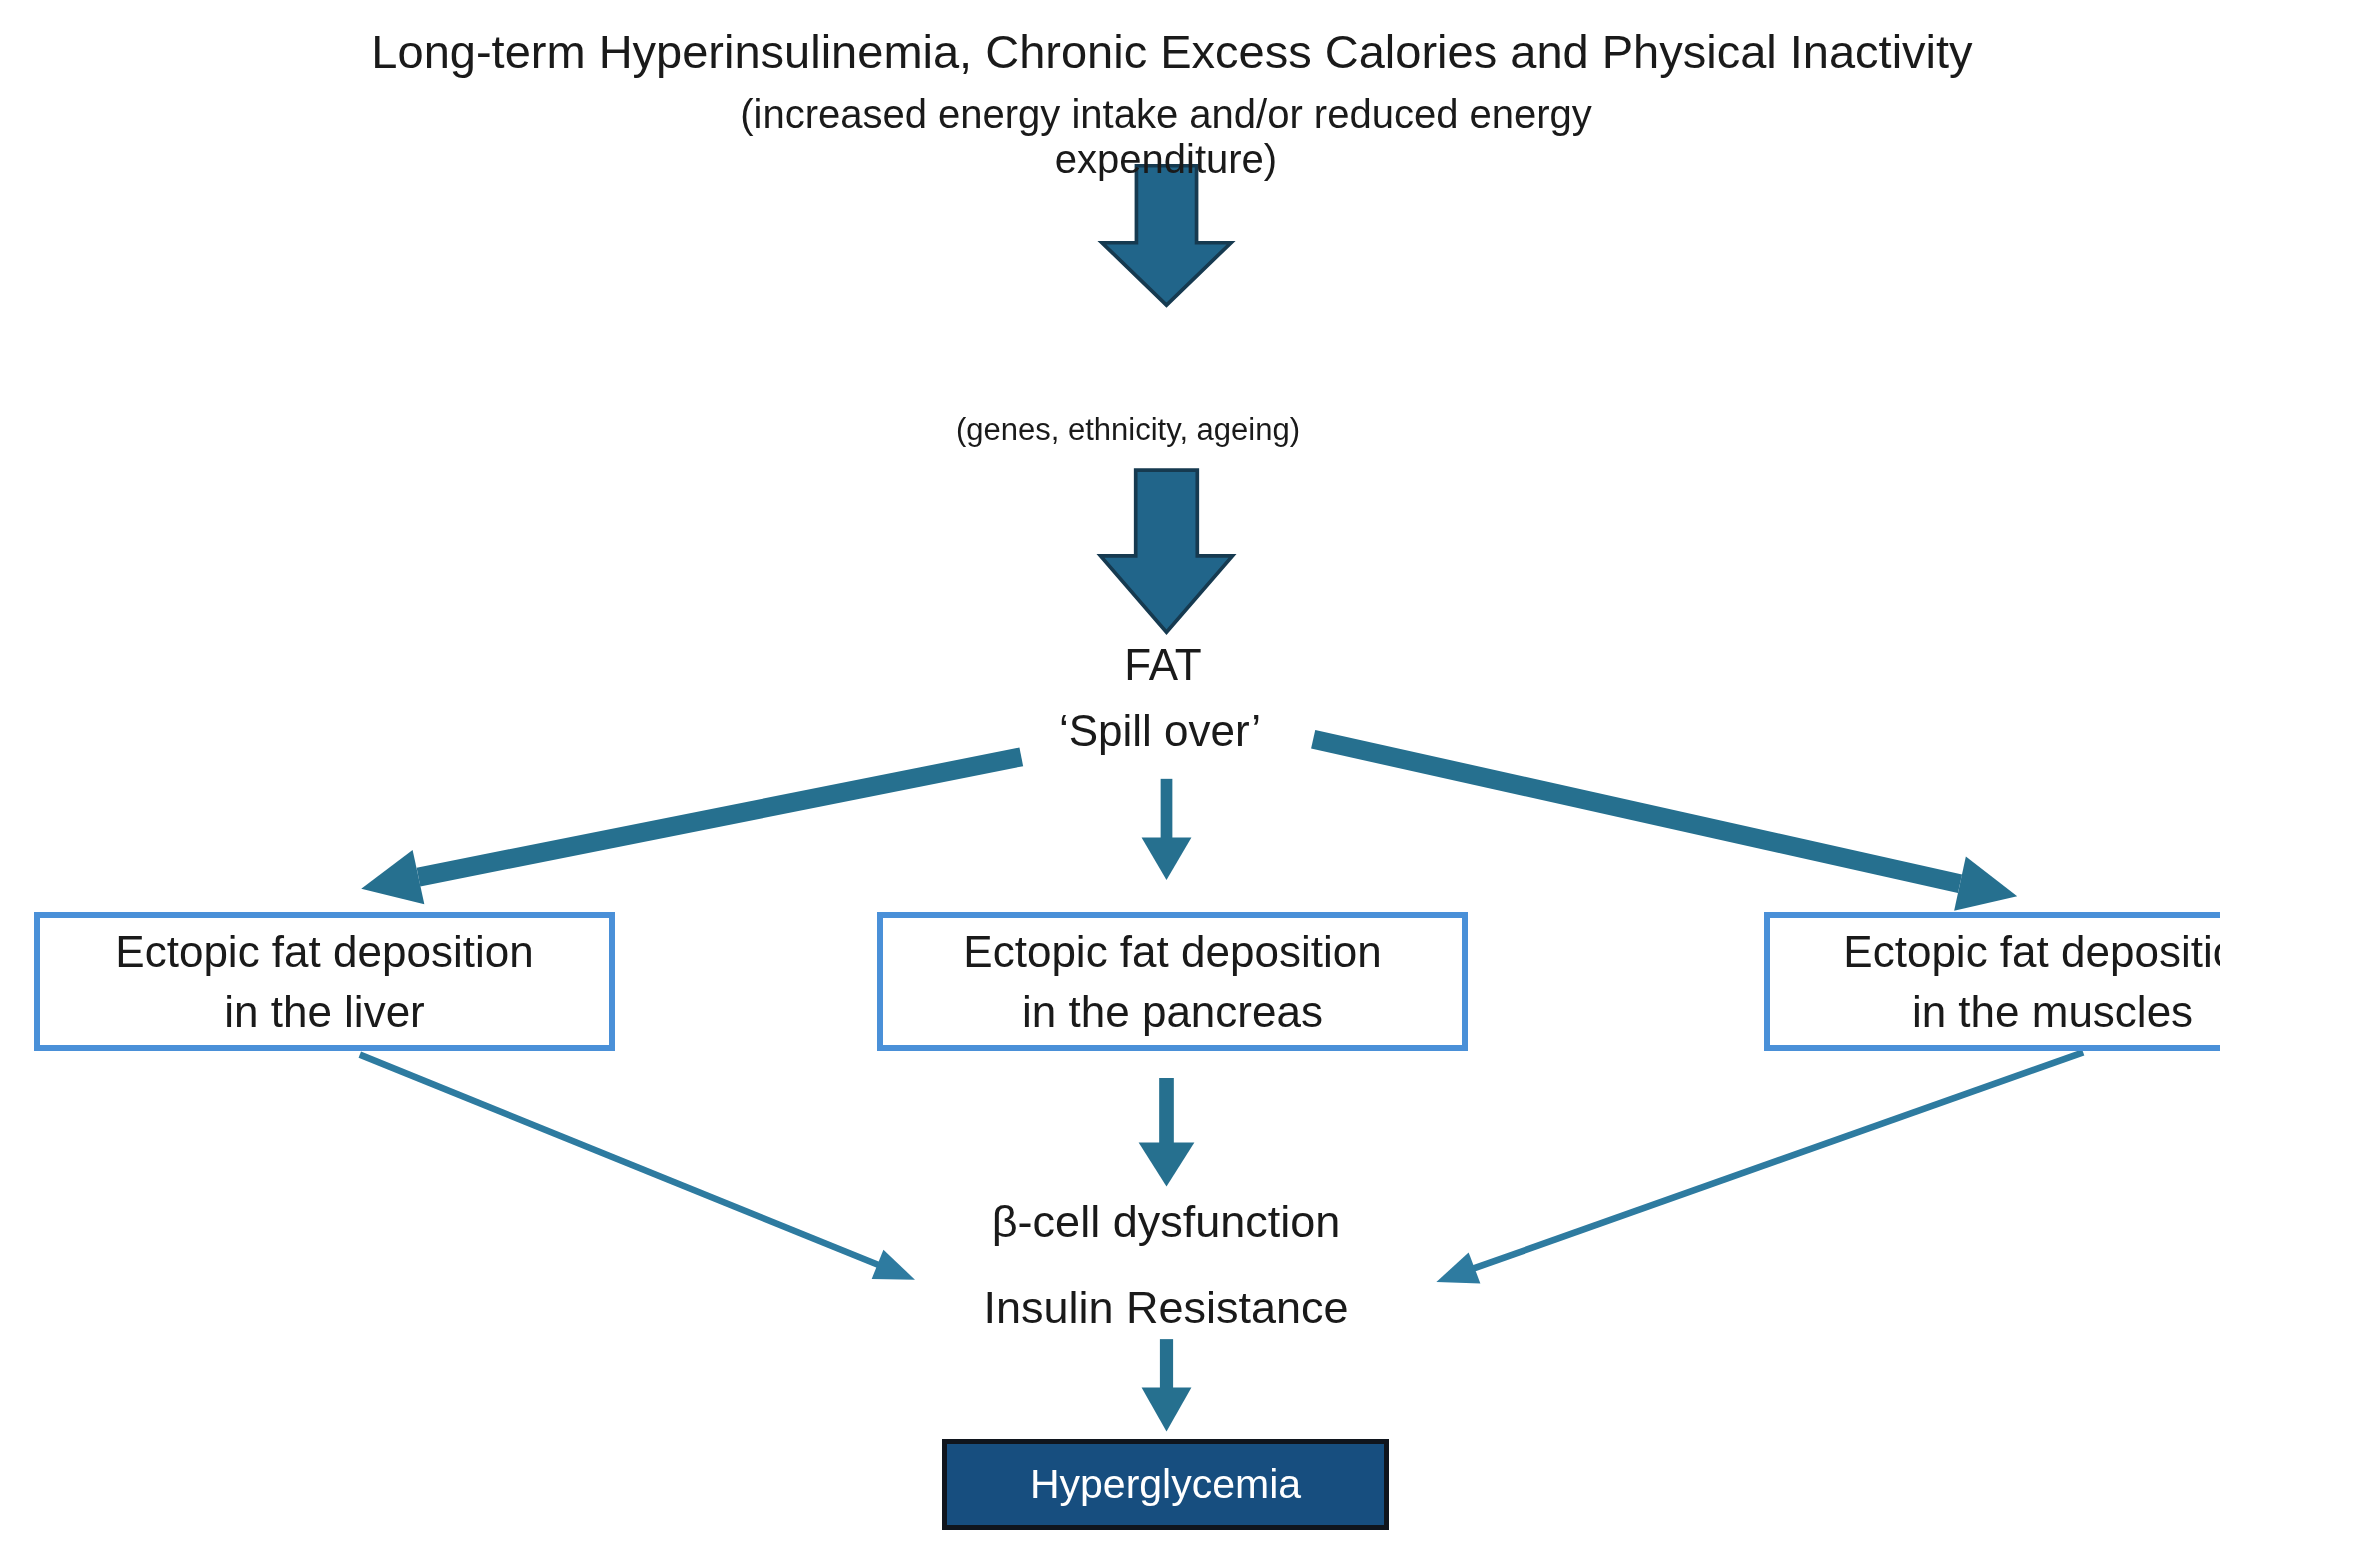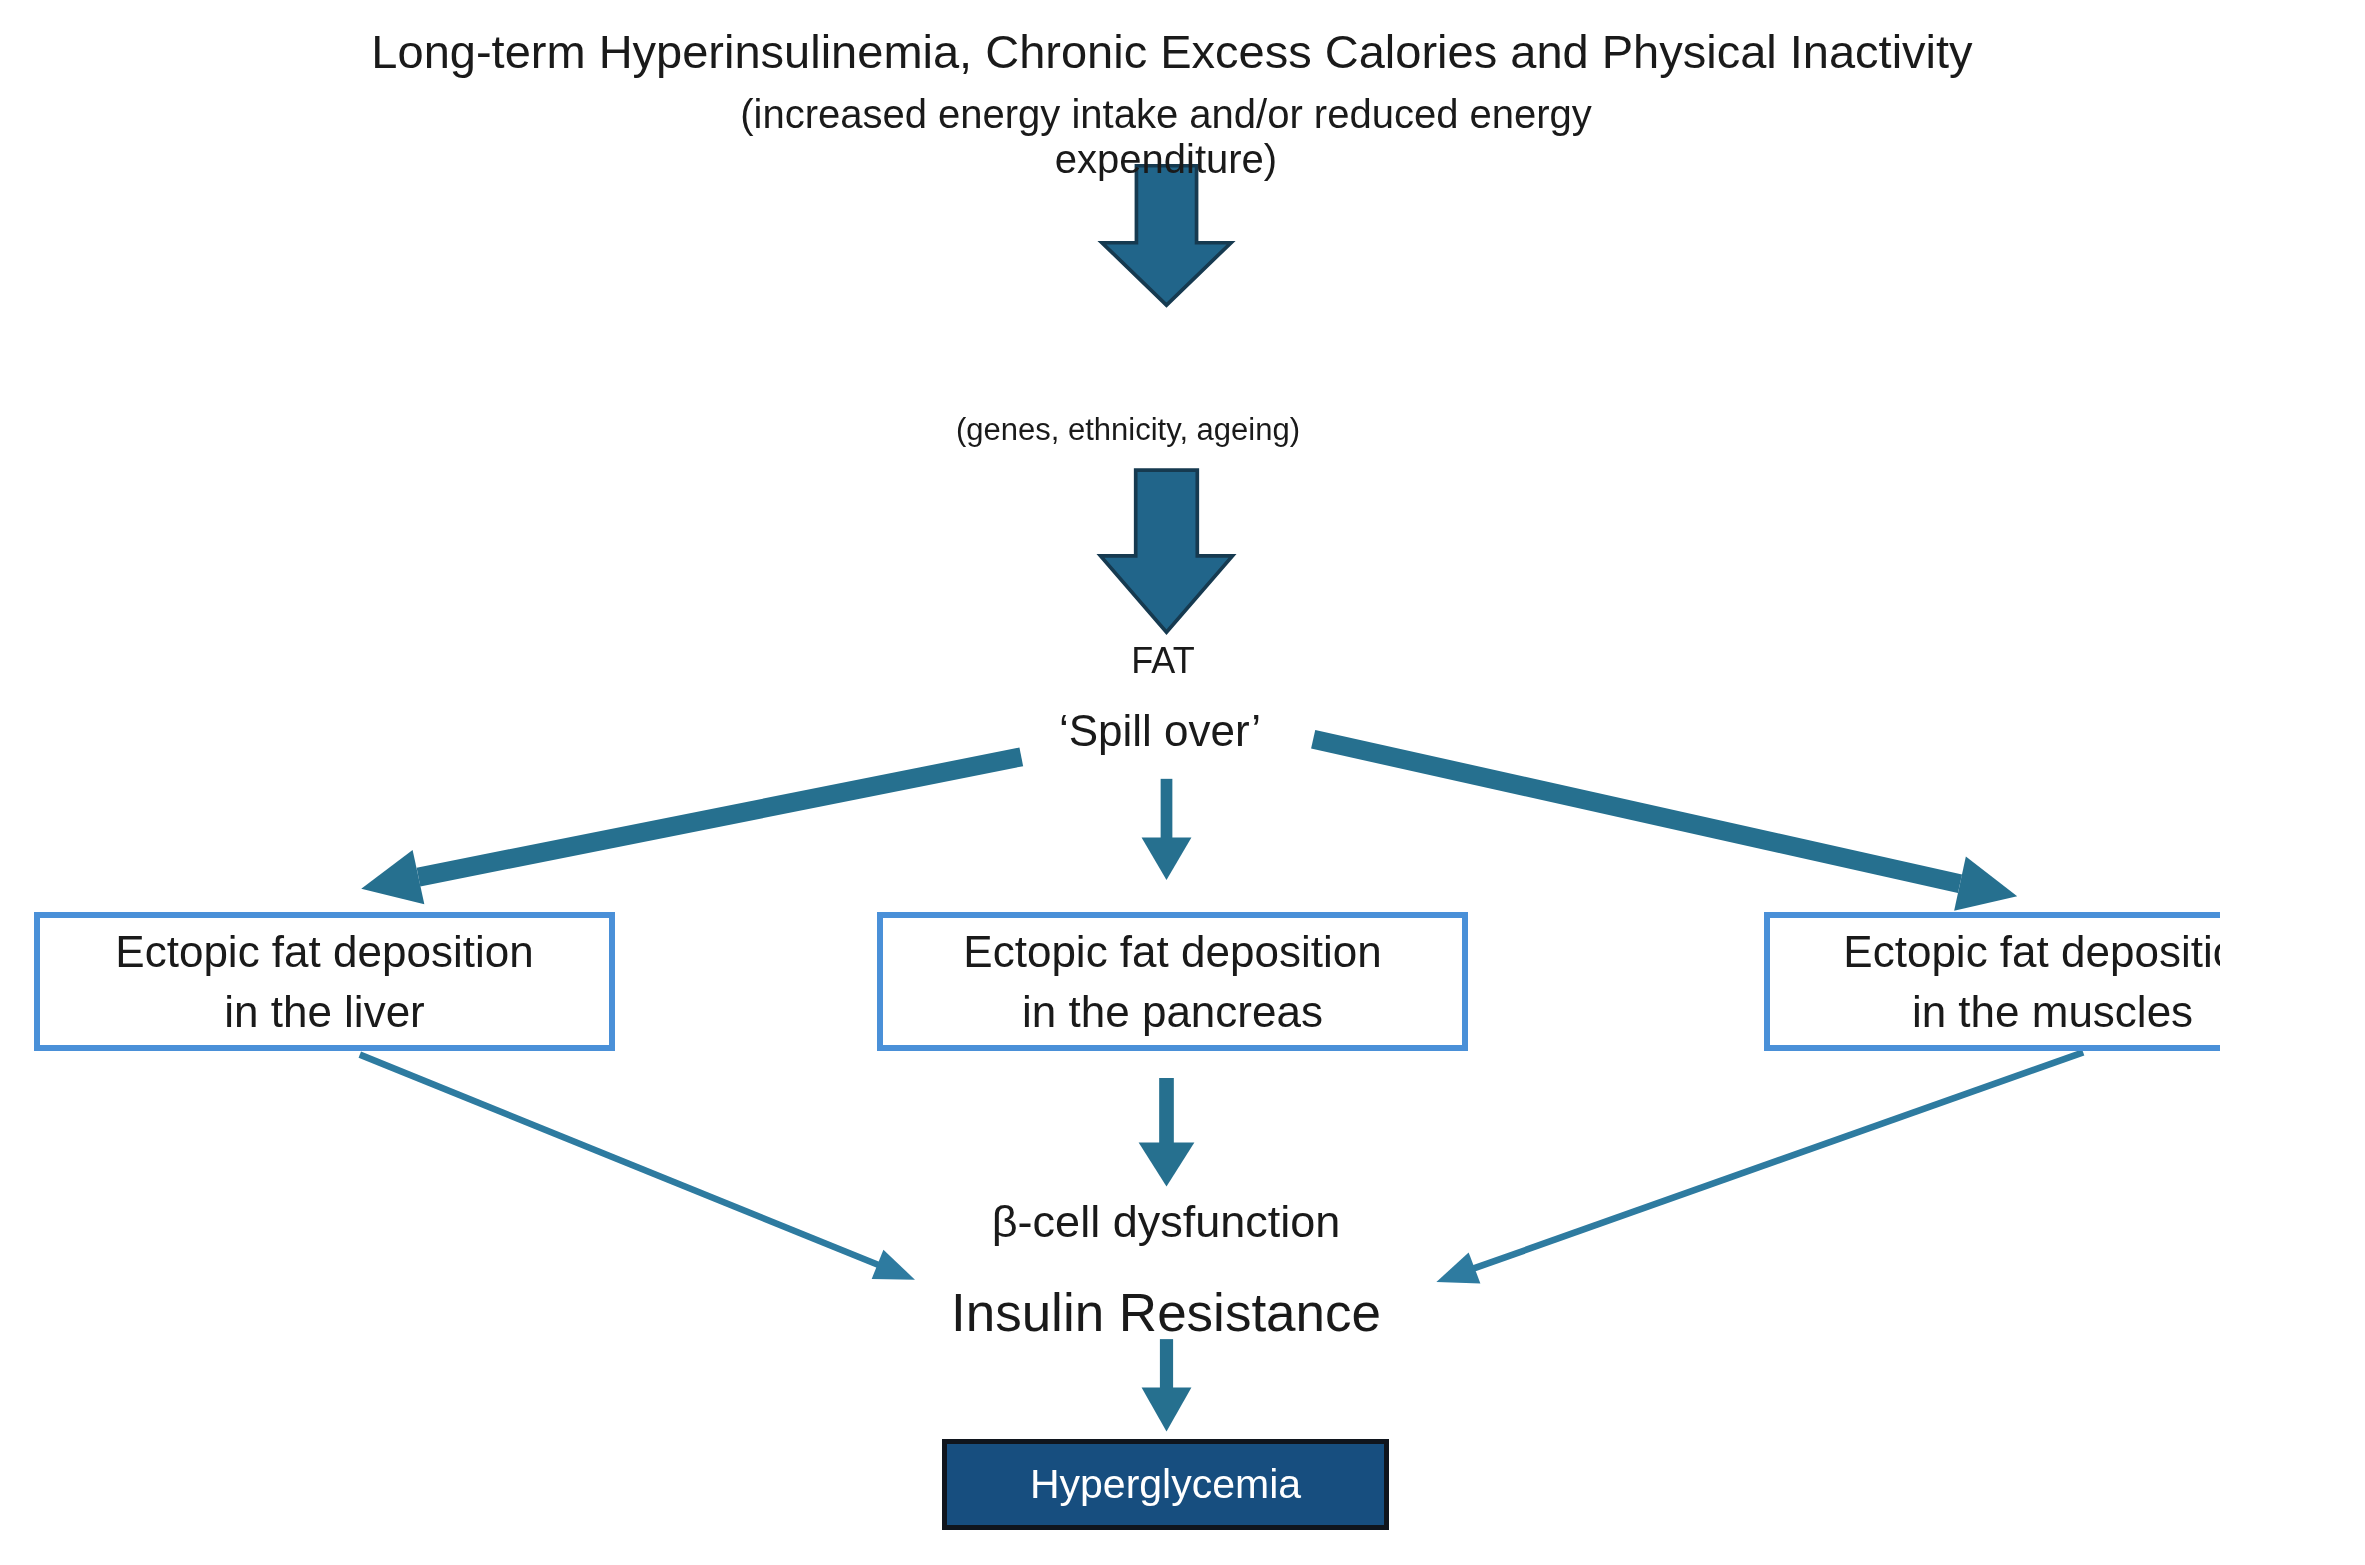--- a/index.html
+++ b/index.html
@@ -27,24 +27,24 @@
   .block-arrow{fill:var(--block_arrow_fill);stroke:var(--block_arrow_outline);stroke-width:5;stroke-linejoin:miter;}
   .connector{stroke:var(--connector);}
   .connector-head{fill:var(--connector);}
   .connector-thin{stroke:var(--connector_thin);}
   .connector-thin-head{fill:var(--connector_thin);}
   .txt{position:absolute;transform:translateX(-50%);text-align:center;white-space:pre-wrap;}
   .title-main{top:25px;left:1172px;font-size:47px;line-height:1.15;width:2127px;}
   .title-sub{top:92px;left:1166px;font-size:40px;font-weight:500;}
   .stage2-title{top:343px;left:1172px;font-size:45px;}
   .stage2-sub{top:412px;left:1128px;font-size:31px;font-weight:500;}
-  .fat-line{top:640px;left:1163px;font-size:36px;}
+  .fat-line{top:640px;left:1163px;font-size:44px;}
   .spill-line{top:706px;left:1160px;font-size:44px;}
   .beta-line{top:1196px;left:1166px;font-size:45px;}
-  .insulin-line{top:1282px;left:1166px;font-size:53px;}
+  .insulin-line{top:1282px;left:1166px;font-size:45px;}
   .dep-box{
     position:absolute;top:912px;height:139px;box-sizing:border-box;
     border:6.6px solid var(--box_border);background:#fff;
     display:flex;align-items:center;justify-content:center;
     font-size:44px;line-height:1.35;text-align:center;white-space:pre-line;
   }
   .dep-left{left:34px;width:581px;}
   .dep-mid{left:877px;width:591px;}
   .dep-right{left:1764px;width:577px;}
   .final-box{

